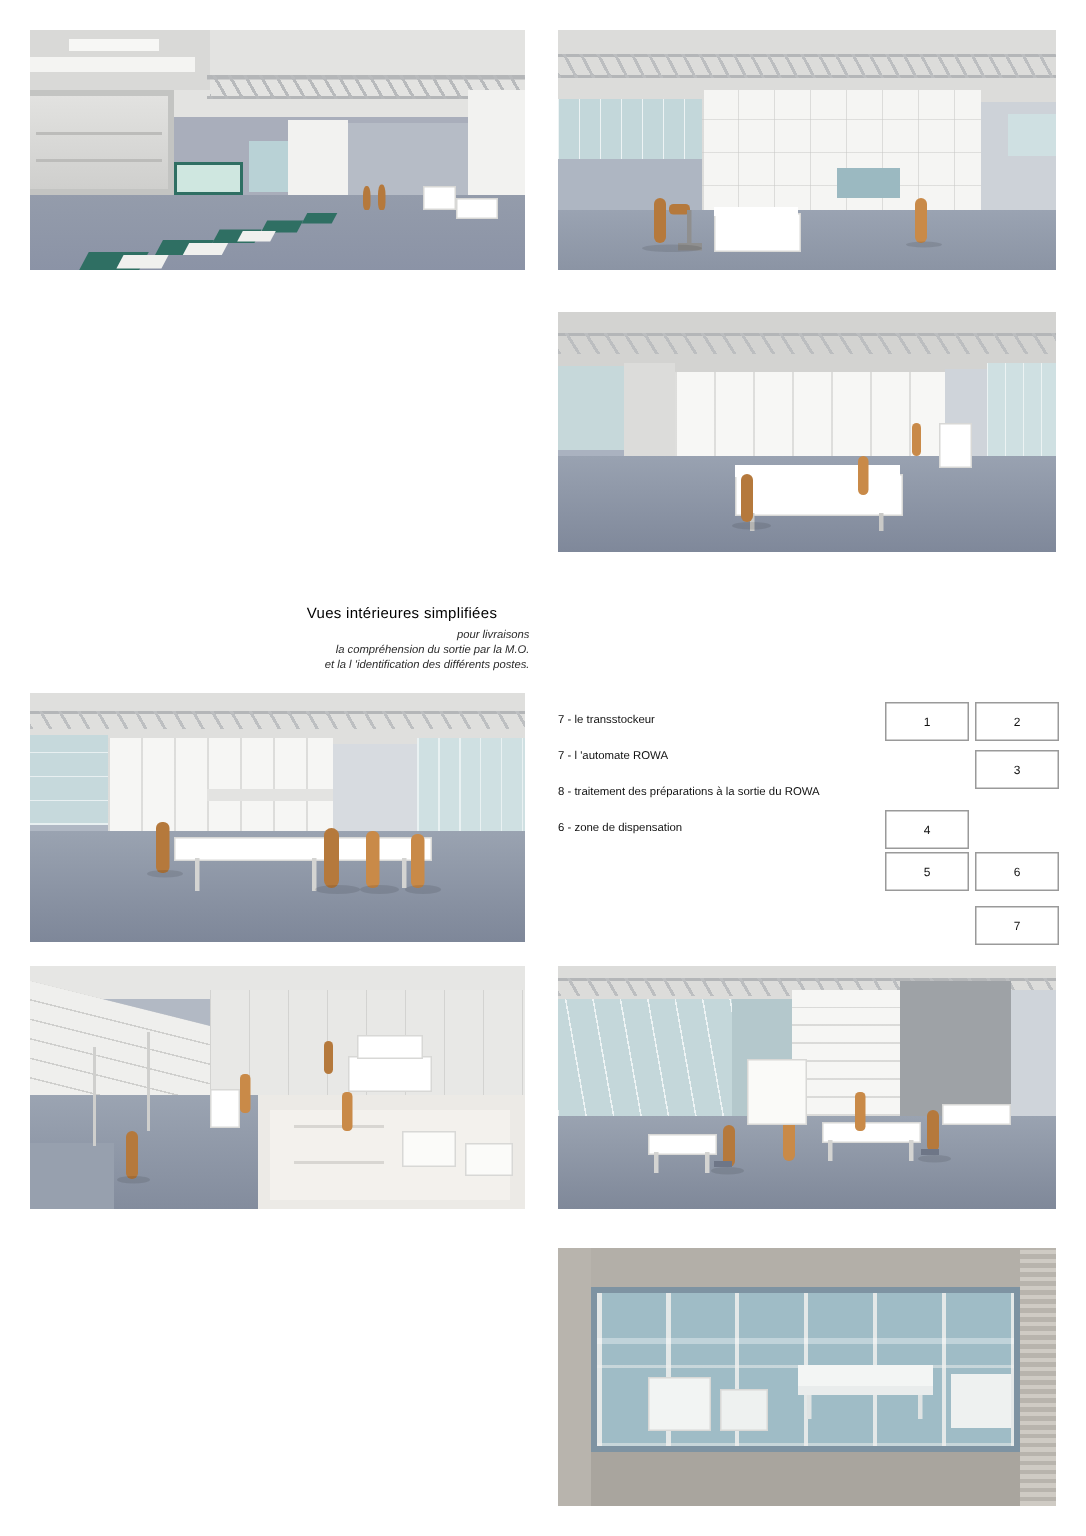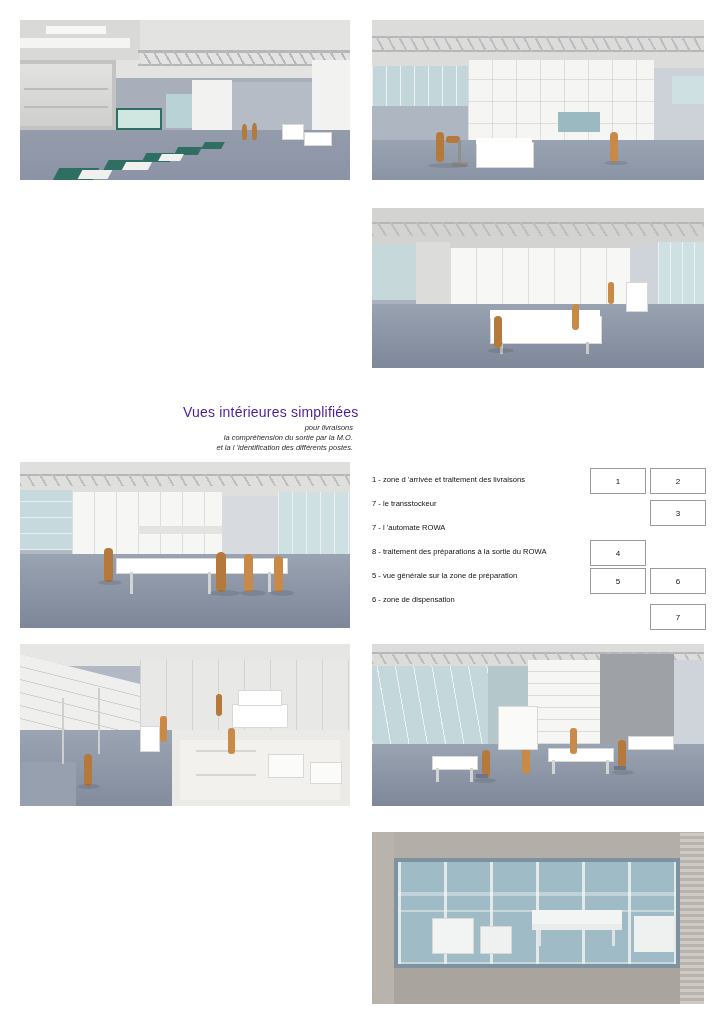--- a/index.html
+++ b/index.html
@@ -48,22 +48,22 @@
 
   
   .title-block {
     position: absolute;
     left: 183px;
     top: 404px;
     width: 170px;
     text-align: right;
   }
   .title-block .main-title {
-    font-size: 14px;
-    color: #4c1d95;
+    font-size: 10px;
+    color: #000000;
     letter-spacing: 0.2px;
     white-space: nowrap;
     text-align: center;
   }
   .title-block .sub {
     font-size: 7.5px;
     font-style: italic;
     color: #2b2b2b;
     line-height: 10px;
     margin-top: 3px;
@@ -188,25 +188,23 @@
   <div class="title-block">
     <div class="main-title">Vues intérieures simplifiées</div>
     <div class="sub">
       <div>pour livraisons</div>
       <div>la compréhension du sortie par la M.O.</div>
       <div>et la l 'identification des différents postes.</div>
     </div>
   </div>
 
   <div class="legend">
-    <div class="item">1 - zone d 'arrivée et traitement des livraisons</div>
     <div class="item">7 - le transstockeur</div>
     <div class="item">7 - l 'automate ROWA</div>
     <div class="item">8 - traitement des préparations à la sortie du ROWA</div>
-    <div class="item">5 - vue générale sur la zone de préparation</div>
     <div class="item">6 - zone de dispensation</div>
   </div>
 
   <div class="keybox" style="left:590px; top:468px; width:54px; height:24px;">1</div>
   <div class="keybox" style="left:650px; top:468px; width:54px; height:24px;">2</div>
   <div class="keybox" style="left:650px; top:500px; width:54px; height:24px;">3</div>
   <div class="keybox" style="left:590px; top:540px; width:54px; height:24px;">4</div>
   <div class="keybox" style="left:590px; top:568px; width:54px; height:24px;">5</div>
   <div class="keybox" style="left:650px; top:568px; width:54px; height:24px;">6</div>
   <div class="keybox" style="left:650px; top:604px; width:54px; height:24px;">7</div>

